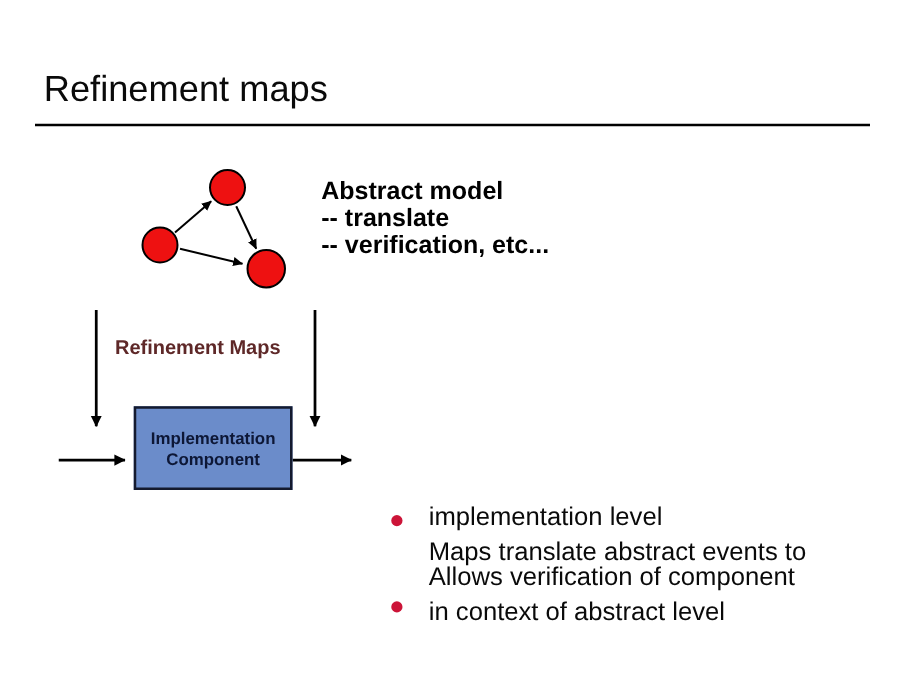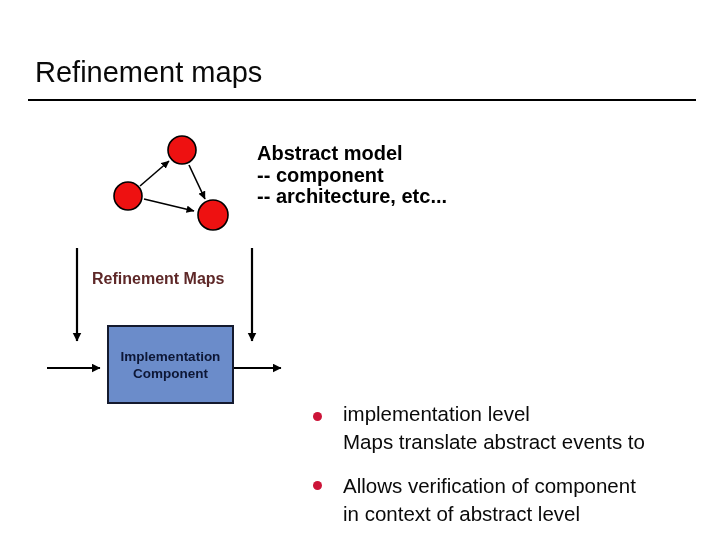--- a/index.html
+++ b/index.html
@@ -65,21 +65,21 @@
     top: 232px;
     font-size: 16px;
     font-weight: bold;
     white-space: nowrap;
   }
   .impl-box {
     position: absolute;
     left: 107px;
     top: 287px;
     width: 127px;
-    height: 79px;
+    height: 67px;
     box-sizing: border-box;
     border: 2px solid #141a2e;
     display: flex;
     flex-direction: column;
     align-items: center;
     justify-content: center;
     text-align: center;
     font-size: 13.5px;
     font-weight: bold;
     line-height: 17px;
@@ -95,21 +95,21 @@
   .bullet-dot.b2 { left: 313px; top: 443px; }
   .bullet-text {
     position: absolute;
     left: 343px;
     font-size: 20.5px;
     line-height: 28px;
     color: #0a0a0a;
     white-space: nowrap;
   }
   .bullet-text.b1 { top: 362px; }
-  .bullet-text.b2 { top: 434px; }
+  .bullet-text.b2 { top: 410px; }
   .bullet-text span { display: block; }
 </style>
 </head>
 <body>
 
 <div class="slide">
 
   <div class="slide-title">Refinement maps</div>
 
   <div class="title-rule" style="background: rgb(0, 0, 0);"></div>
@@ -134,22 +134,22 @@
 
     <line class="flow-line" x1="77" y1="210" x2="77" y2="303" marker-end="url(#ah-l)"></line>
     <line class="flow-line" x1="252" y1="210" x2="252" y2="303" marker-end="url(#ah-l)"></line>
 
     <line class="flow-line" x1="47" y1="330" x2="100" y2="330" marker-end="url(#ah-l)"></line>
     <line class="flow-line" x1="234" y1="330" x2="281" y2="330" marker-end="url(#ah-l)"></line>
   </svg>
 
   <div class="abstract-label">
     <span>Abstract model</span>
-    <span>-- component</span>
-    <span>-- architecture, etc...</span>
+    <span>-- translate</span>
+    <span>-- verification, etc...</span>
   </div>
 
   <div class="refmaps-label" style="color: rgb(94, 40, 40);">Refinement Maps</div>
 
   <div class="impl-box" style="background: rgb(107, 140, 202);">
     <span style="color: rgb(13, 23, 54);">Implementation</span>
     <span style="color: rgb(13, 23, 54);">Component</span>
   </div>
 
   <div class="bullet-dot b1" style="background: rgb(204, 20, 56);"></div>

